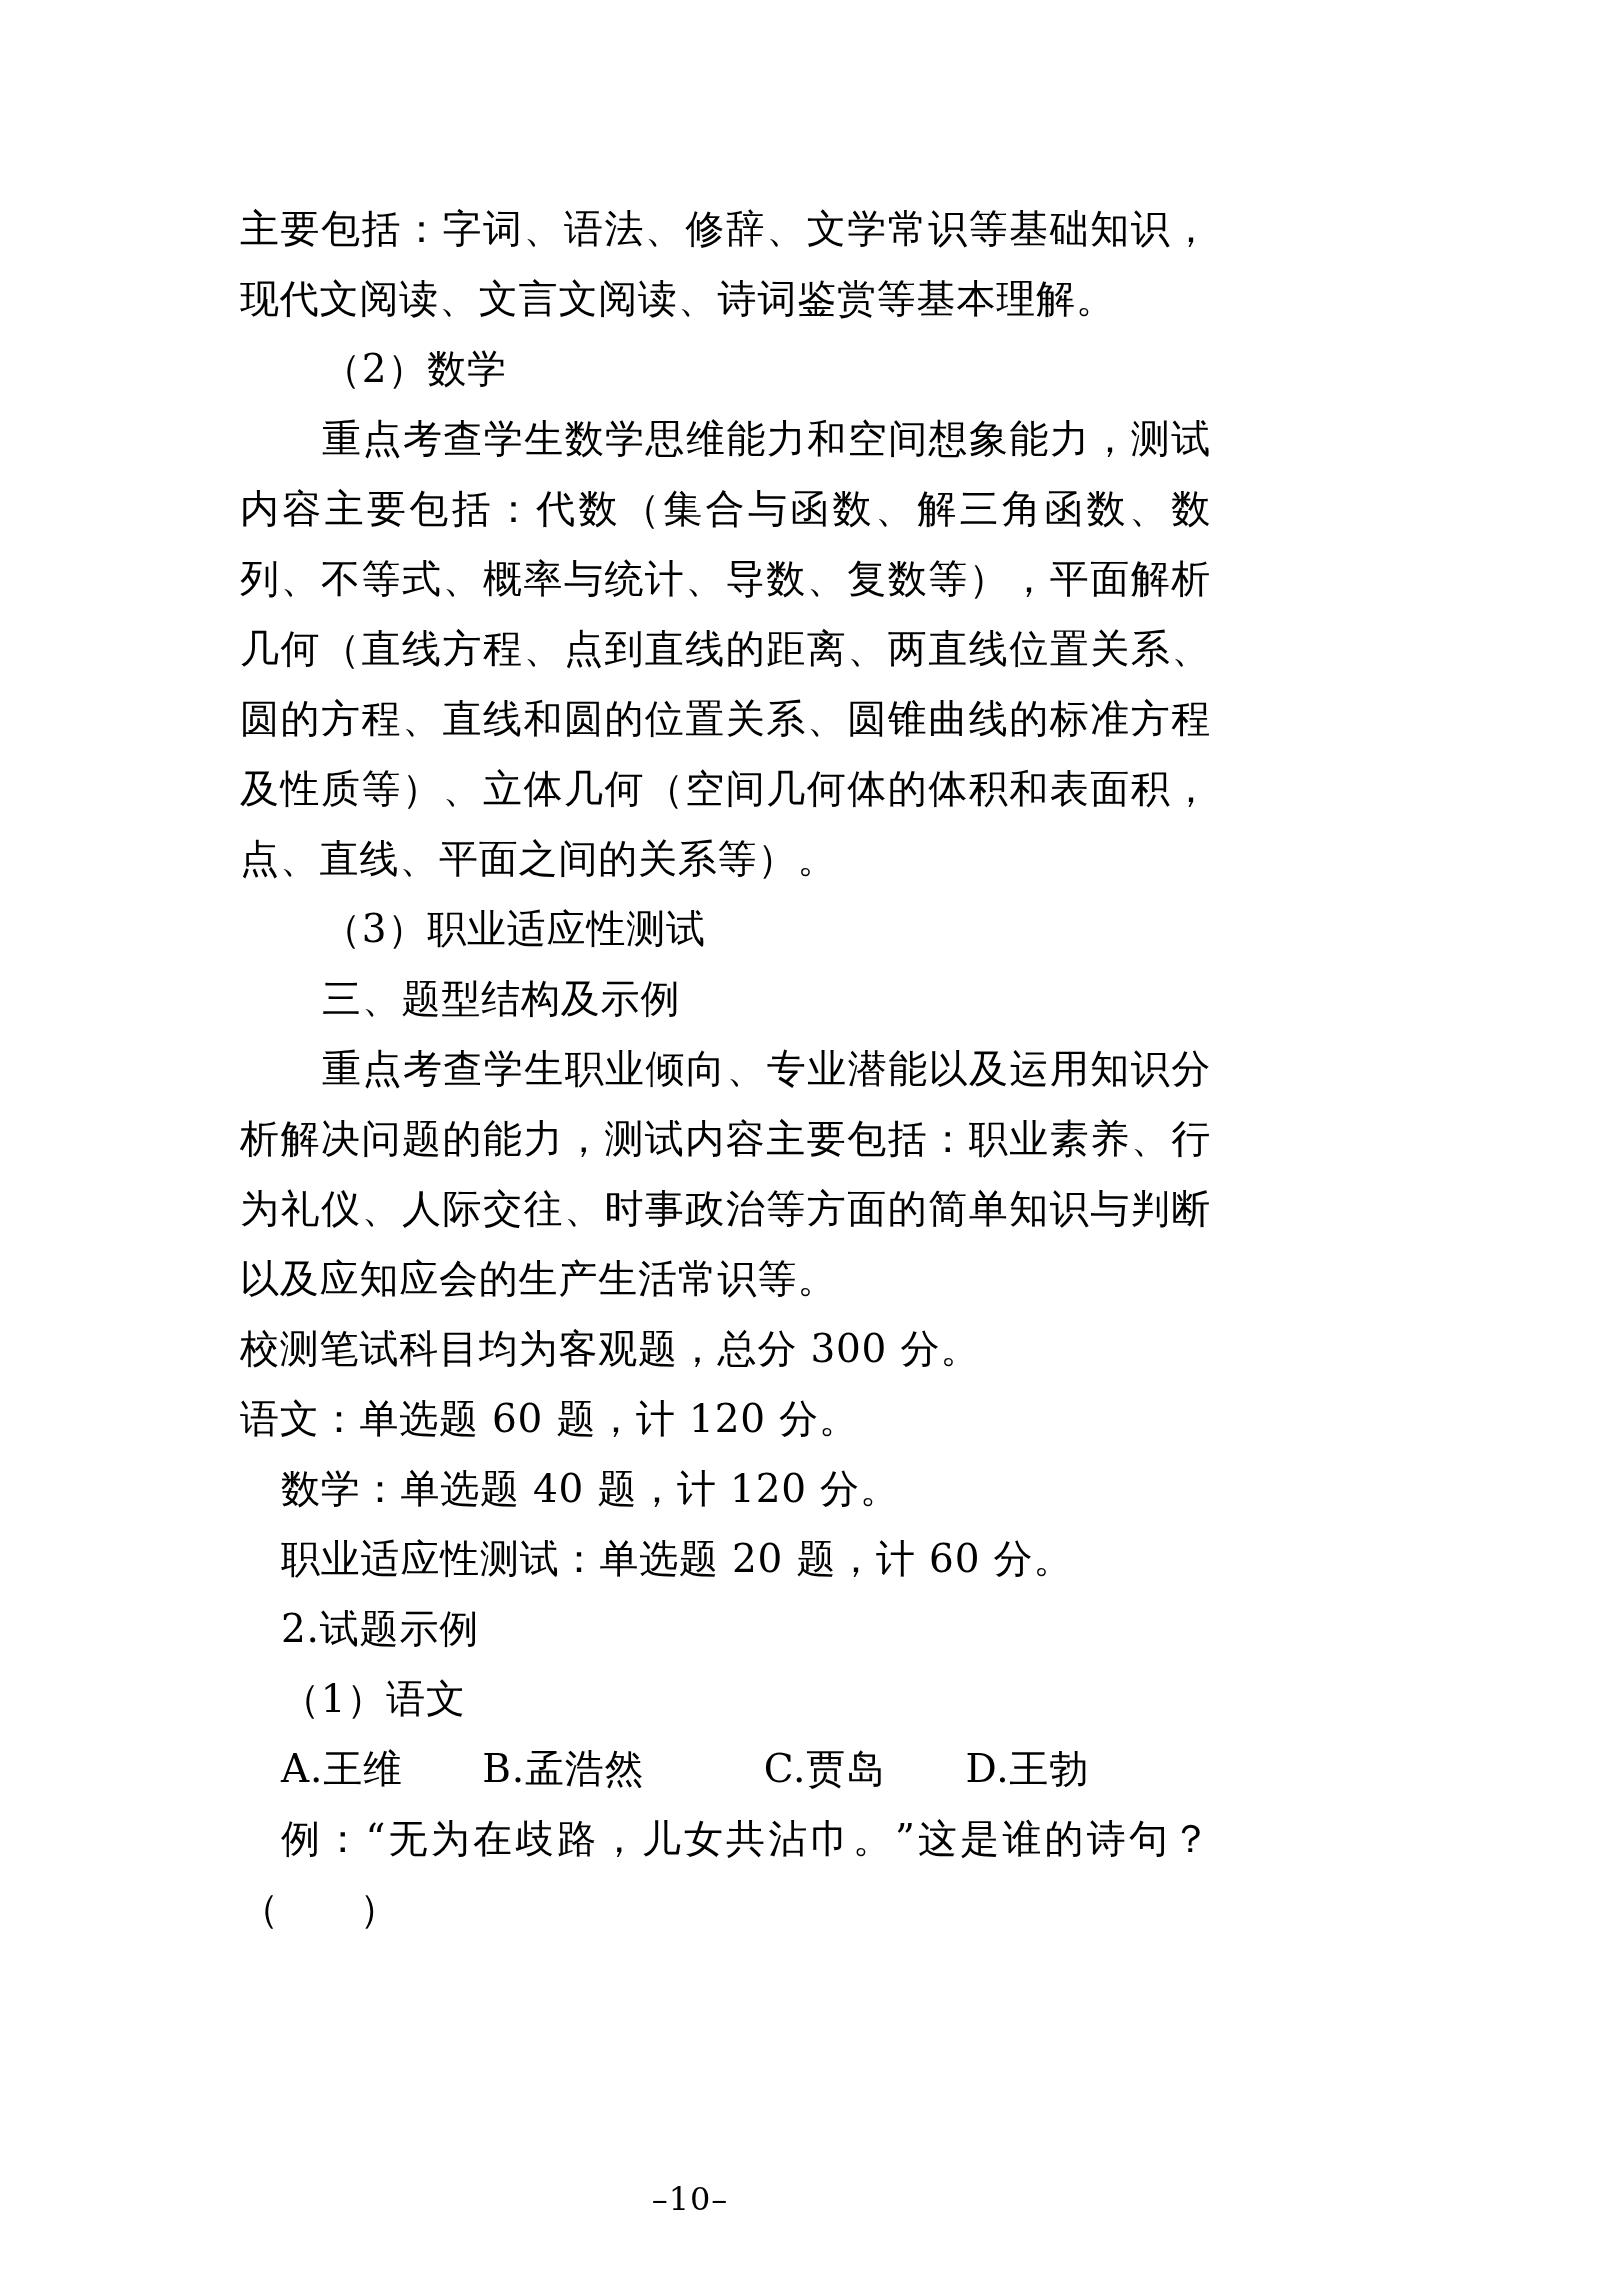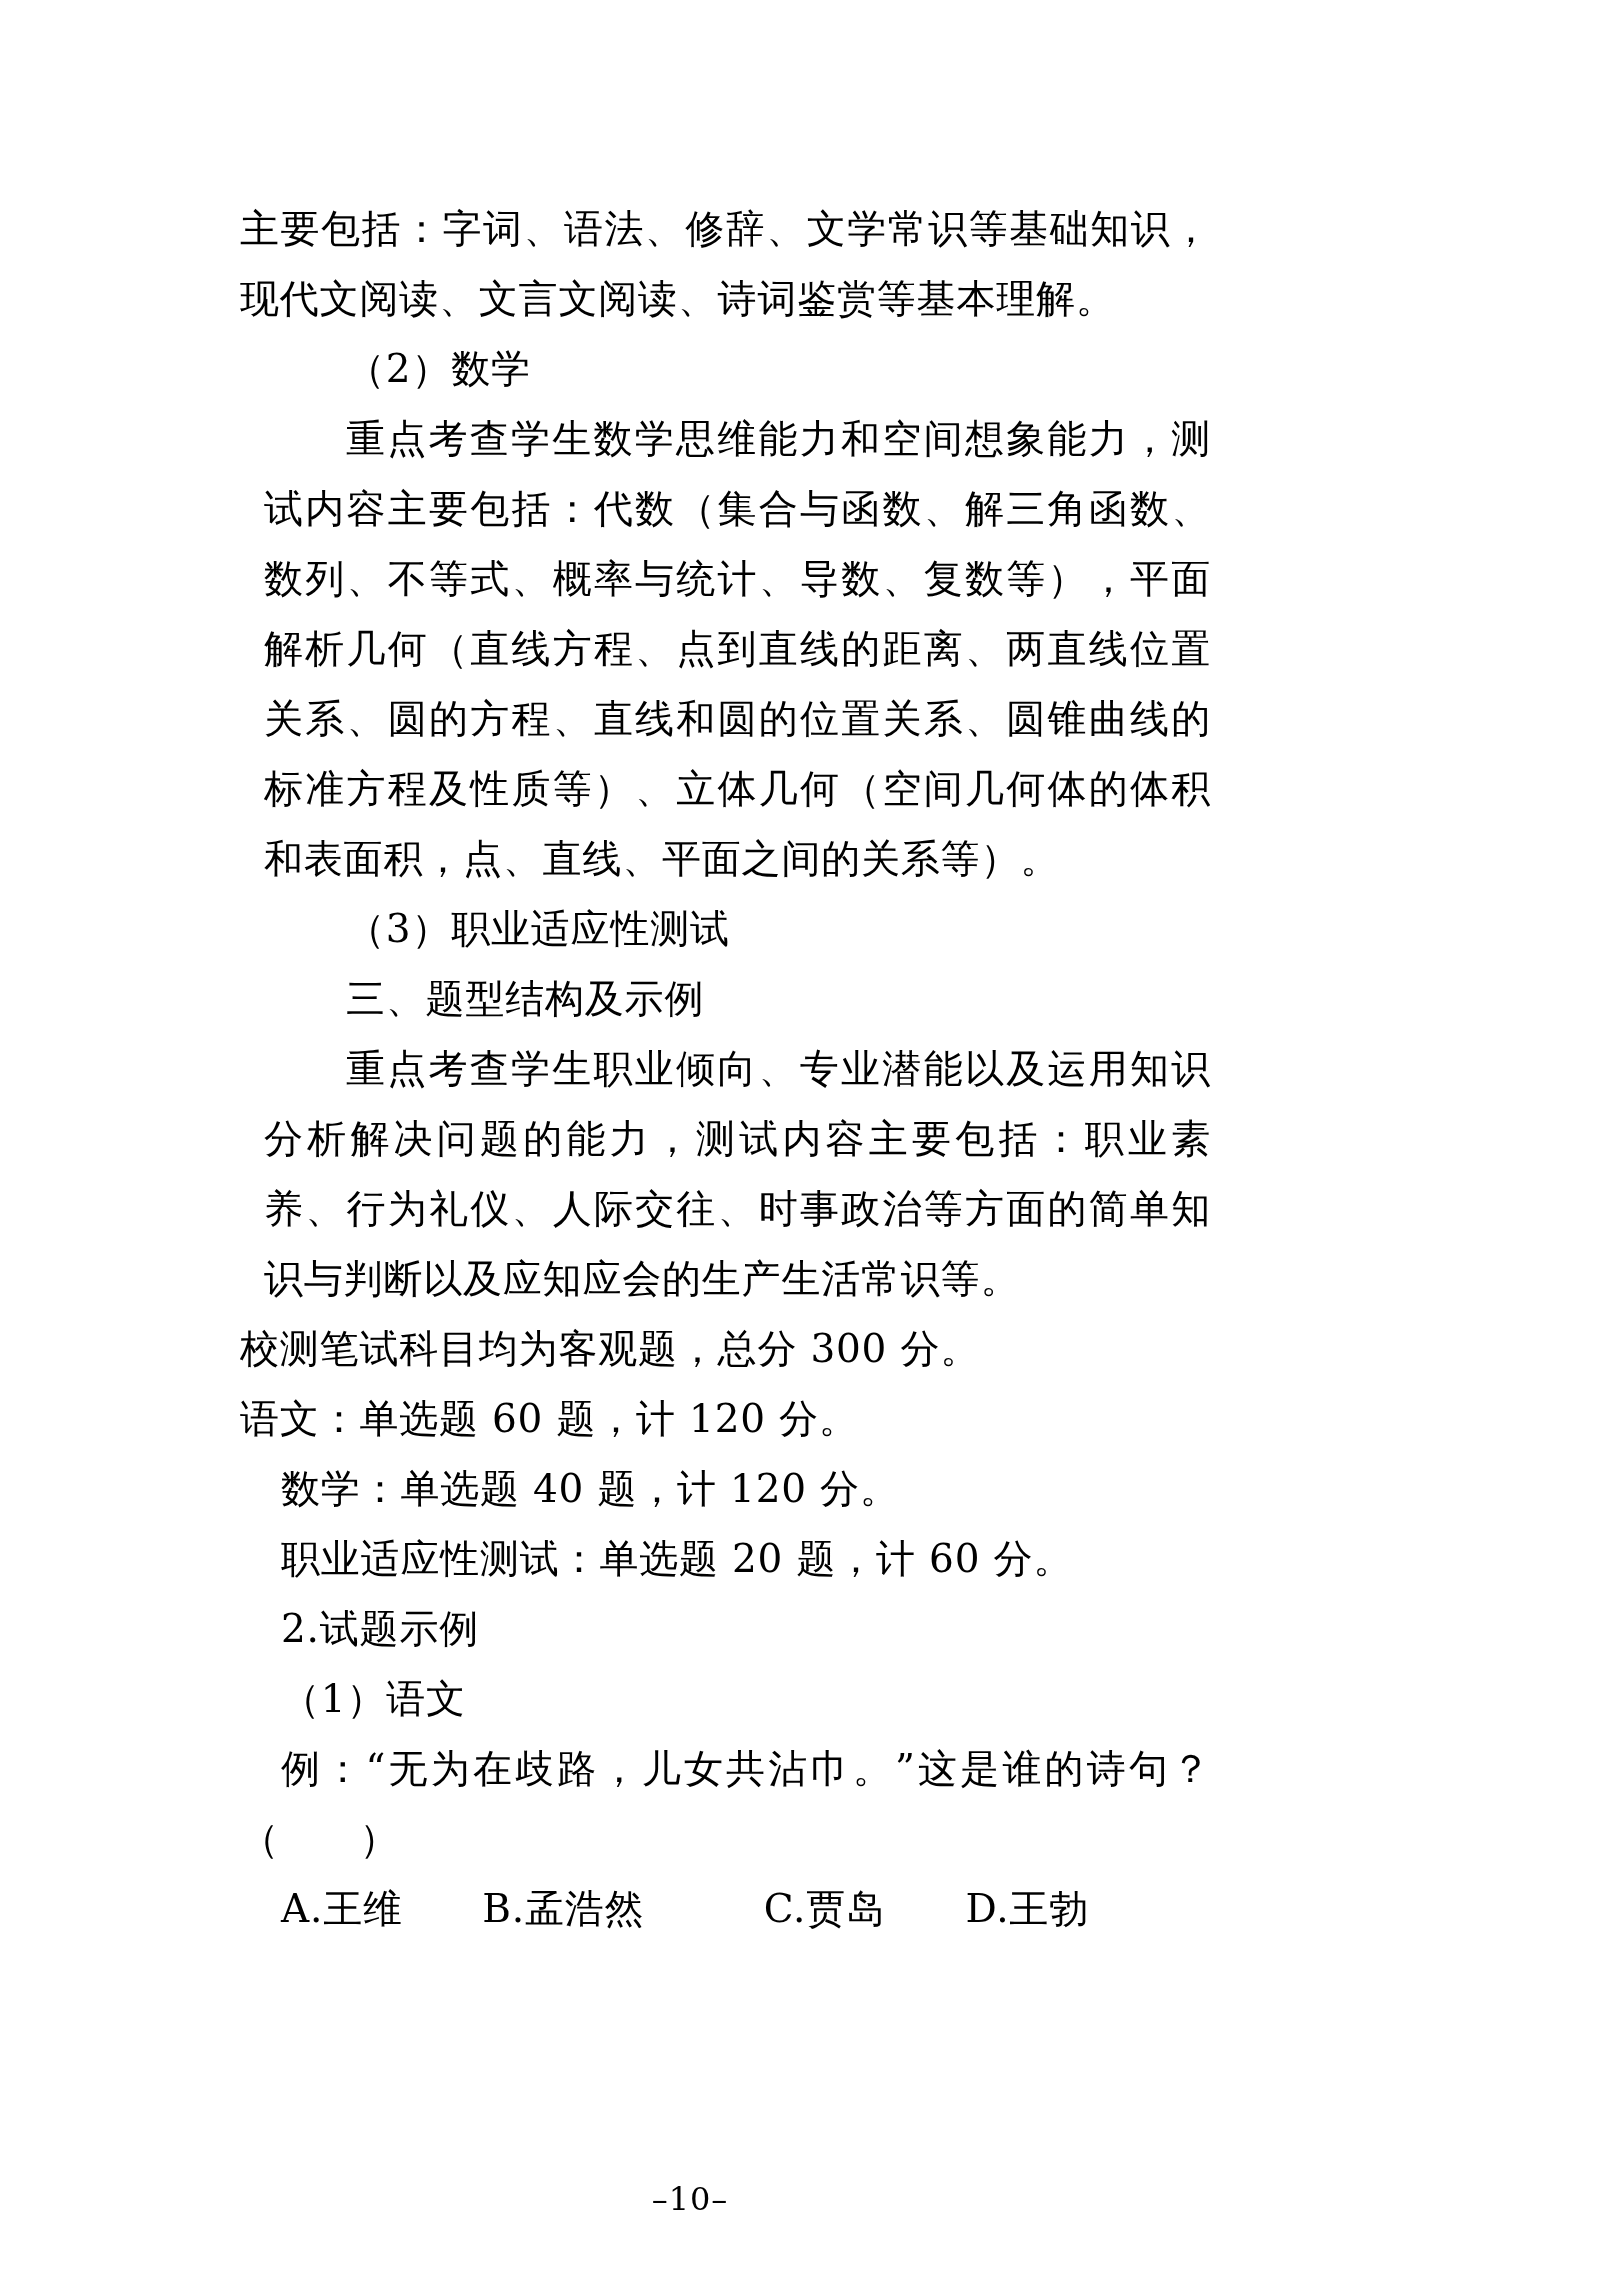--- a/index.html
+++ b/index.html
@@ -30,21 +30,20 @@
     letter-spacing: 0.8px;
     text-align: justify;
     text-justify: inter-ideograph;
   }
   .para {
     margin: 0;
     white-space: pre-wrap;
   }
   .indent2 {
     text-indent: 82px;
-    margin-left: 24px;
   }
   .indent1 {
     text-indent: 41px;
   }
   .noindent {
     text-indent: 0;
   }
   .footer {
     position: absolute;
     left: 0;
@@ -80,21 +79,21 @@
     <p class="para noindent">语文：单选题 60 题，计 120 分。</p>
 
     <p class="para indent1">数学：单选题 40 题，计 120 分。</p>
 
     <p class="para indent1">职业适应性测试：单选题 20 题，计 60 分。</p>
 
     <p class="para indent1">2.试题示例</p>
 
     <p class="para indent1">（1）语文</p>
 
+    <p class="para indent1">A.王维　　B.孟浩然　　　C.贾岛　　D.王勃</p>
+
     <p class="para indent1">例：“无为在歧路，儿女共沾巾。”这是谁的诗句？（　　）</p>
-
-    <p class="para indent1">A.王维　　B.孟浩然　　　C.贾岛　　D.王勃</p>
 
   </div>
 
   <div class="footer">–10–</div>
 </div>
 
 
 </body></html>

